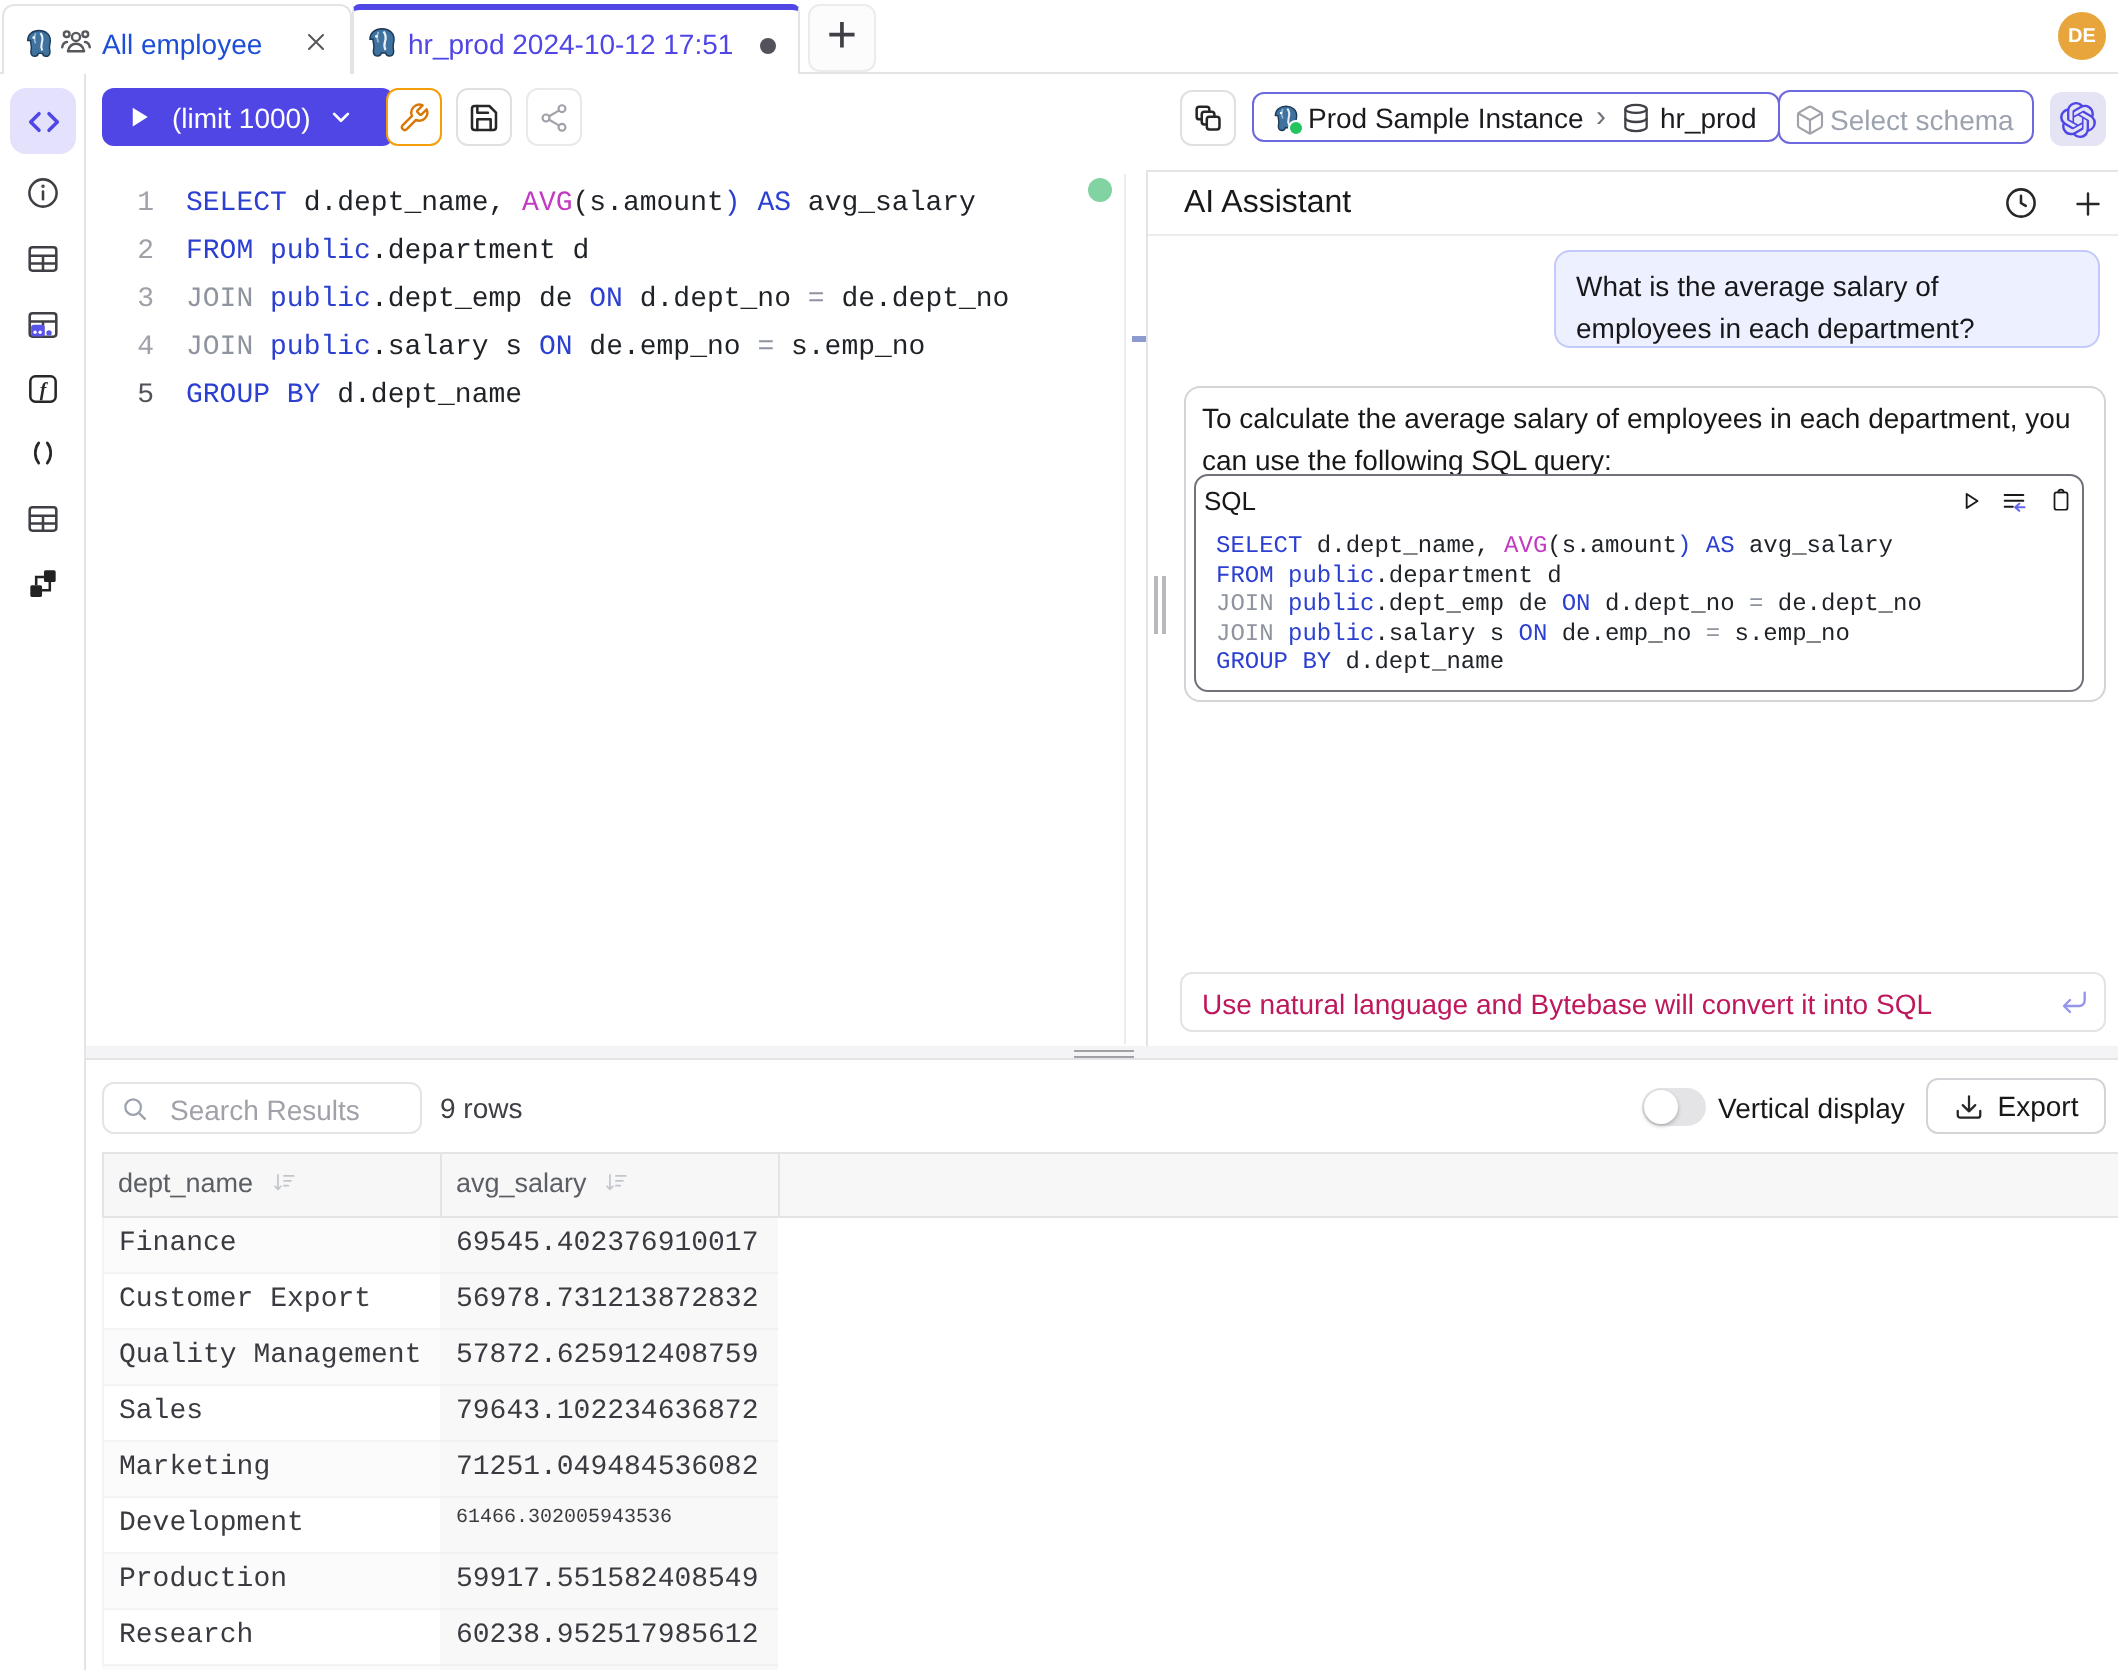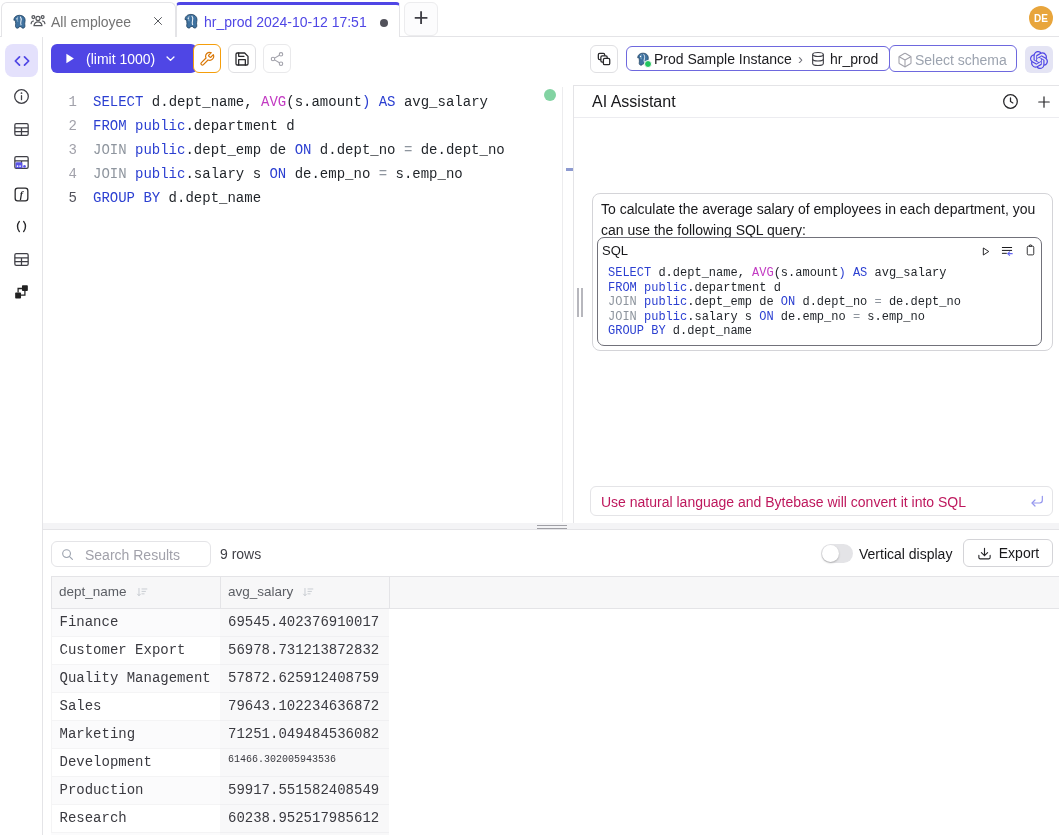--- a/index.html
+++ b/index.html
@@ -22,21 +22,21 @@
       </svg></div>
 <div class="abs" style="left:29px;top:12px"><svg width="18" height="18" viewBox="0 0 24 24" fill="none">
         <g stroke="#55575c" stroke-width="1.6" stroke-linecap="round" stroke-linejoin="round" fill="none">
           <circle cx="12" cy="8.6" r="2.7"></circle>
           <path d="M6.6 18.2c.8-3.3 2.9-5 5.4-5s4.6 1.7 5.4 5z"></path>
           <circle cx="5.8" cy="6.8" r="1.9"></circle>
           <circle cx="18.2" cy="6.8" r="1.9"></circle>
           <path d="M2.8 15.5c.4-2.2 1.6-3.4 3.2-3.5M21.2 15.5c-.4-2.2-1.6-3.4-3.2-3.5"></path>
         </g>
       </svg></div>
-<div class="abs" style="left:51px;top:14px;font-size:14px;color:#737373">All employee</div>
+<div class="abs" style="left:51px;top:14px;font-size:14px;color:#1d4ed8">All employee</div>
 <div class="abs" style="left:151px;top:14px"><svg width="14" height="14" viewBox="0 0 24 24" fill="none">
         <g stroke="#55575c" stroke-width="1.7" stroke-linecap="round">
           <path d="M6 6l12 12M18 6L6 18"></path>
         </g>
       </svg></div>
 <div class="abs" style="left:176px;top:2px;width:224px;height:35px;background:#fff;border:1px solid #e4e4e7;border-bottom:none;border-top:3px solid #4f46e5;border-top-left-radius:4px;border-top-right-radius:4px"></div>
 <div class="abs" style="left:182px;top:12px"><svg width="18" height="18" viewBox="0 0 24 24" fill="none">
         <path d="M4 10.2C4 5.9 7.4 3.2 12 3.2s8 2.7 8 7c0 1.8-.6 3.1-.6 4.9 0 1.6.5 2.5.3 3.8-.25 1.5-1.3 2.5-2.8 2.5-1.3 0-2.2-.8-2.45-2.1h-2.9c-.25 1.3-1.15 2.1-2.45 2.1-1.5 0-2.55-1-2.8-2.5-.2-1.3.3-2.2.3-3.8 0-1.8-.6-3.1-.6-4.9z" fill="#40729f" stroke="#1a3a58" stroke-width="1"></path>
         <path d="M13 5c1.5 1.8 1.8 4.2 1 6.8-.6 2-.5 3.8.3 5.5" stroke="#e8eff6" stroke-width="1.5" fill="none"></path>
         <path d="M9.6 5.2c-1 2.3-1 4.8 0 7.1" stroke="#9fc0d8" stroke-width="1.1" fill="none"></path>
@@ -200,20 +200,21 @@
           <circle cx="12" cy="12" r="8.6"></circle>
           <path d="M12 7.5V12l3 1.8"></path>
         </g>
       </svg></div>
 <div class="abs" style="left:1035px;top:93px"><svg width="18" height="18" viewBox="0 0 24 24" fill="none">
         <g stroke="#27272a" stroke-width="1.6" stroke-linecap="round">
           <path d="M12 5v14M5 12h14"></path>
         </g>
       </svg></div>
 <div class="abs" style="left:574px;top:117px;width:485px;height:1px;background:#ececf0"></div>
+<div class="abs" style="left:777px;top:125px;width:273px;height:49px;background:#edf0fe;border:1px solid #c3c9f8;border-radius:8px;padding:7px 0 0 10px;font-size:14px;line-height:20.5px;color:#18181b">What is the average salary of<br>employees in each department?</div>
 <div class="abs" style="left:592px;top:193px;width:461px;height:158px;background:#fff;border:1px solid #d4d4d8;border-radius:8px"></div>
 <div class="abs" style="left:601px;top:199px;width:448px;font-size:14px;line-height:21px;color:#18181b">To calculate the average salary of employees in each department, you can use the following SQL query:</div>
 <div class="abs" style="left:597px;top:237px;width:445px;height:109px;background:#fff;border:1px solid #71717a;border-radius:7px"></div>
 <div class="abs" style="left:602px;top:243px;font-size:13px;color:#18181b">SQL</div>
 <div class="abs" style="left:979px;top:244px"><svg width="13" height="13" viewBox="0 0 24 24" fill="none">
         <path d="M8 5.5 18 12 8 18.5Z" stroke="#18181b" stroke-width="1.7" stroke-linejoin="round"></path>
       </svg></div>
 <div class="abs" style="left:1000px;top:244px"><svg width="14" height="14" viewBox="0 0 24 24" fill="none">
         <g stroke="#18181b" stroke-width="1.7" stroke-linecap="round">
           <path d="M4 6h16M4 11h16M4 16h7"></path>

